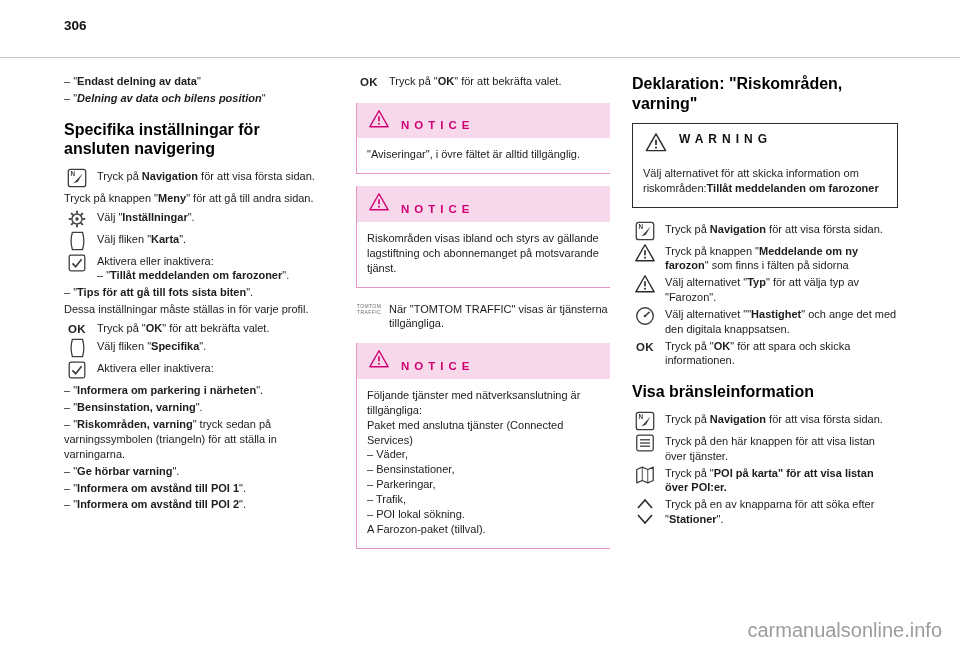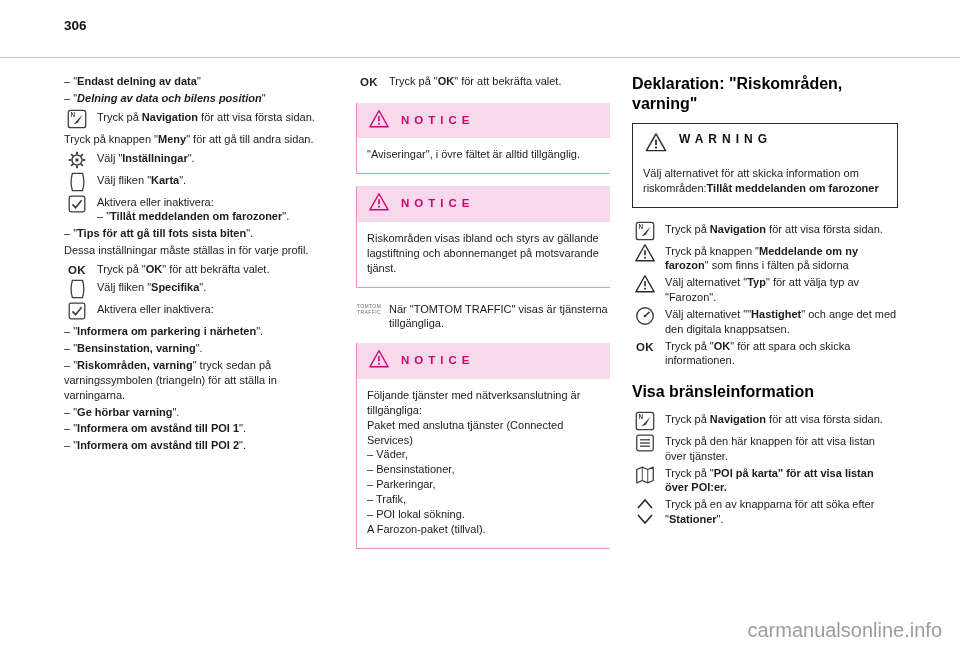--- a/index.html
+++ b/index.html
@@ -18,21 +18,21 @@
 
   .bullet,.para{margin:2px 0;}
   .row{display:flex;margin:0 0;}
   .icon{flex:0 0 26px;margin-right:7px;display:flex;justify-content:center;align-items:flex-start;}
   .txt{flex:1;padding-top:2px;}
   .blk{display:block;}
 
   .ok-badge{font-weight:bold;font-size:11.5px;padding-top:3px;letter-spacing:.5px;color:#222;}
 
   .notice{border-left:1px solid #ea93c6;border-bottom:1px solid #ea93c6;margin:12px 0;}
-  .notice-head{background:#f8d9ec;display:flex;align-items:center;padding:5px 10px;}
+  .notice-head{background:#f8d9ec;display:flex;align-items:flex-end;padding:5px 10px;}
   .notice-title{color:#cf0072;font-weight:bold;font-size:11.5px;letter-spacing:5px;margin-left:10px;}
   .notice-body{padding:9px 10px 11px;white-space:pre-line;}
 
   .warnbox{border:1px solid #2b2b2b;margin:10px 0 12px;background:#fff;}
   .warn-head{display:flex;align-items:flex-start;padding:7px 10px 2px;}
   .warn-title{font-weight:bold;font-size:12px;letter-spacing:5px;margin-left:10px;color:#111;}
   .warn-body{padding:6px 10px 11px;}
 
   .tomtom{font-size:5px;line-height:1.2;color:#6e6e6e;text-align:center;padding-top:3px;letter-spacing:.4px;}
   .chevrons{display:flex;flex-direction:column;align-items:center;gap:3px;padding-top:1px;}
@@ -45,20 +45,21 @@
 <div class="page">
 
   <div class="page-header">
     <span class="page-number">306</span>
   </div>
 
   <div class="col col1">
     <div class="bullet"><span>– "</span><span style="font-weight: bold;">Endast delning av data</span><span>"</span></div>
     <div class="bullet"><span>– "</span><span style="font-weight: bold; font-style: italic;">Delning av data och bilens position</span><span>"</span></div>
 
+    <h2>Specifika inställningar för ansluten navigering</h2>
 
     <div class="row">
       <span class="icon">
         <svg width="22" height="22" viewBox="0 0 24 24">
             <rect x="2.5" y="2.5" width="19" height="19" rx="2.5" fill="none" stroke="#3d3d3d" stroke-width="1.4"></rect>
             <text x="5" y="10" font-size="7" font-weight="bold" fill="#3d3d3d">N</text>
             <polygon points="8,18 18,7 13,16" fill="#3d3d3d"></polygon>
           </svg>
       </span>
       <span class="txt"><span>Tryck på </span><span style="font-weight: bold;">Navigation</span><span> för att visa första sidan.</span></span>

